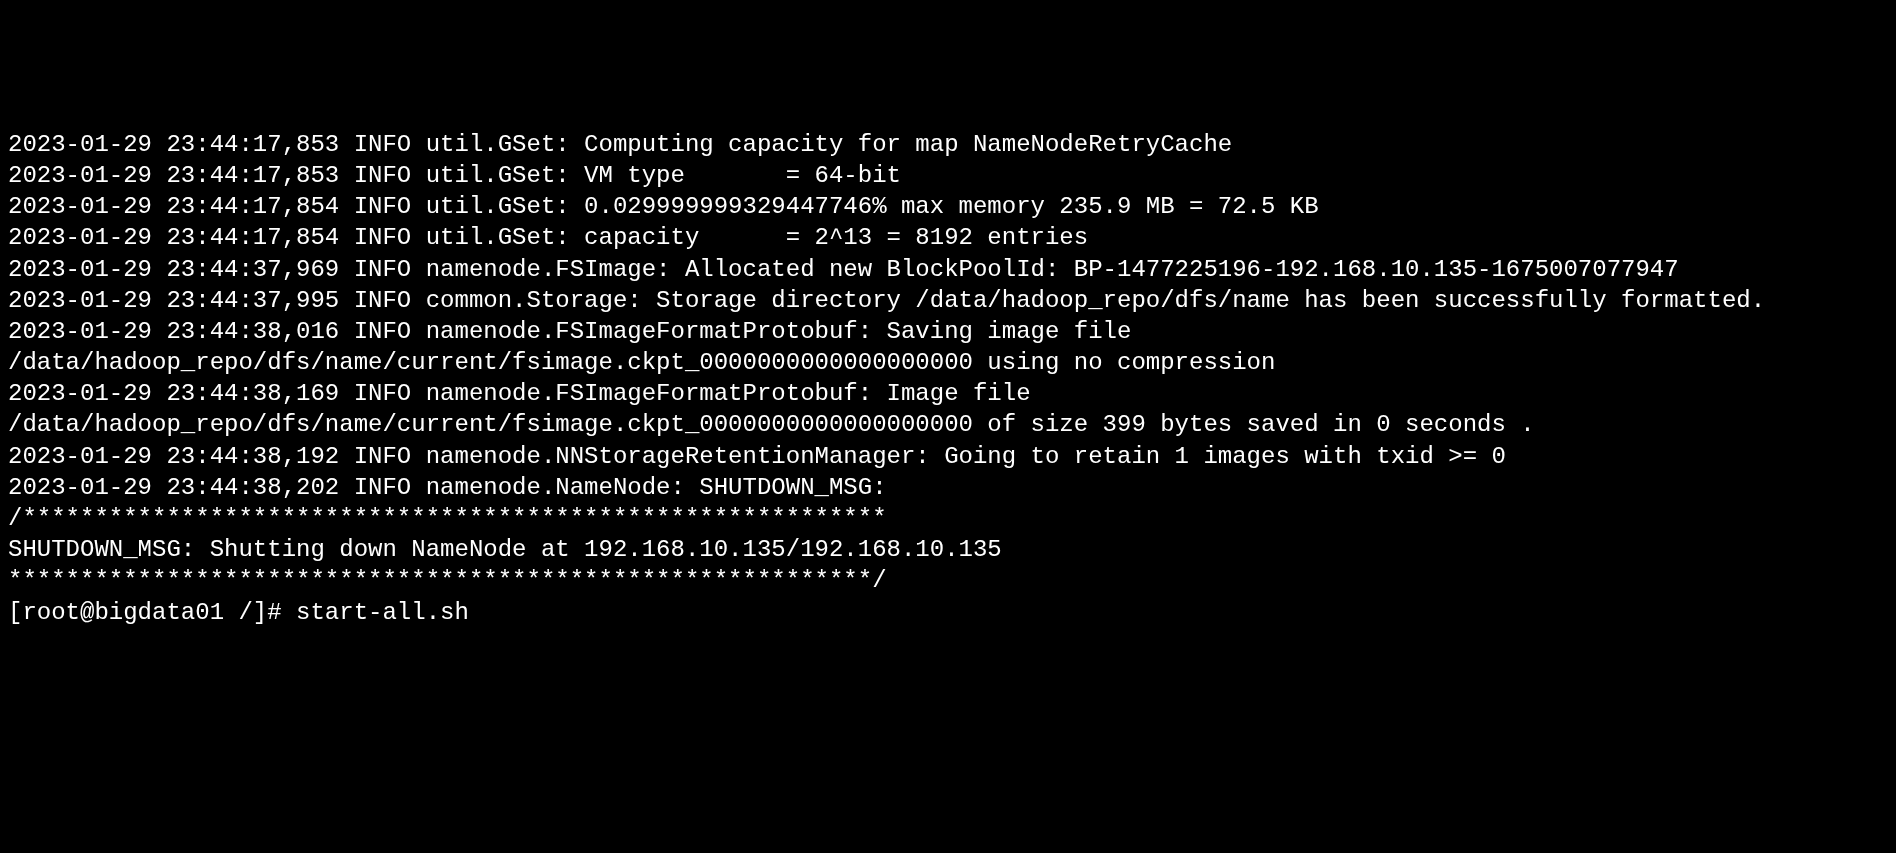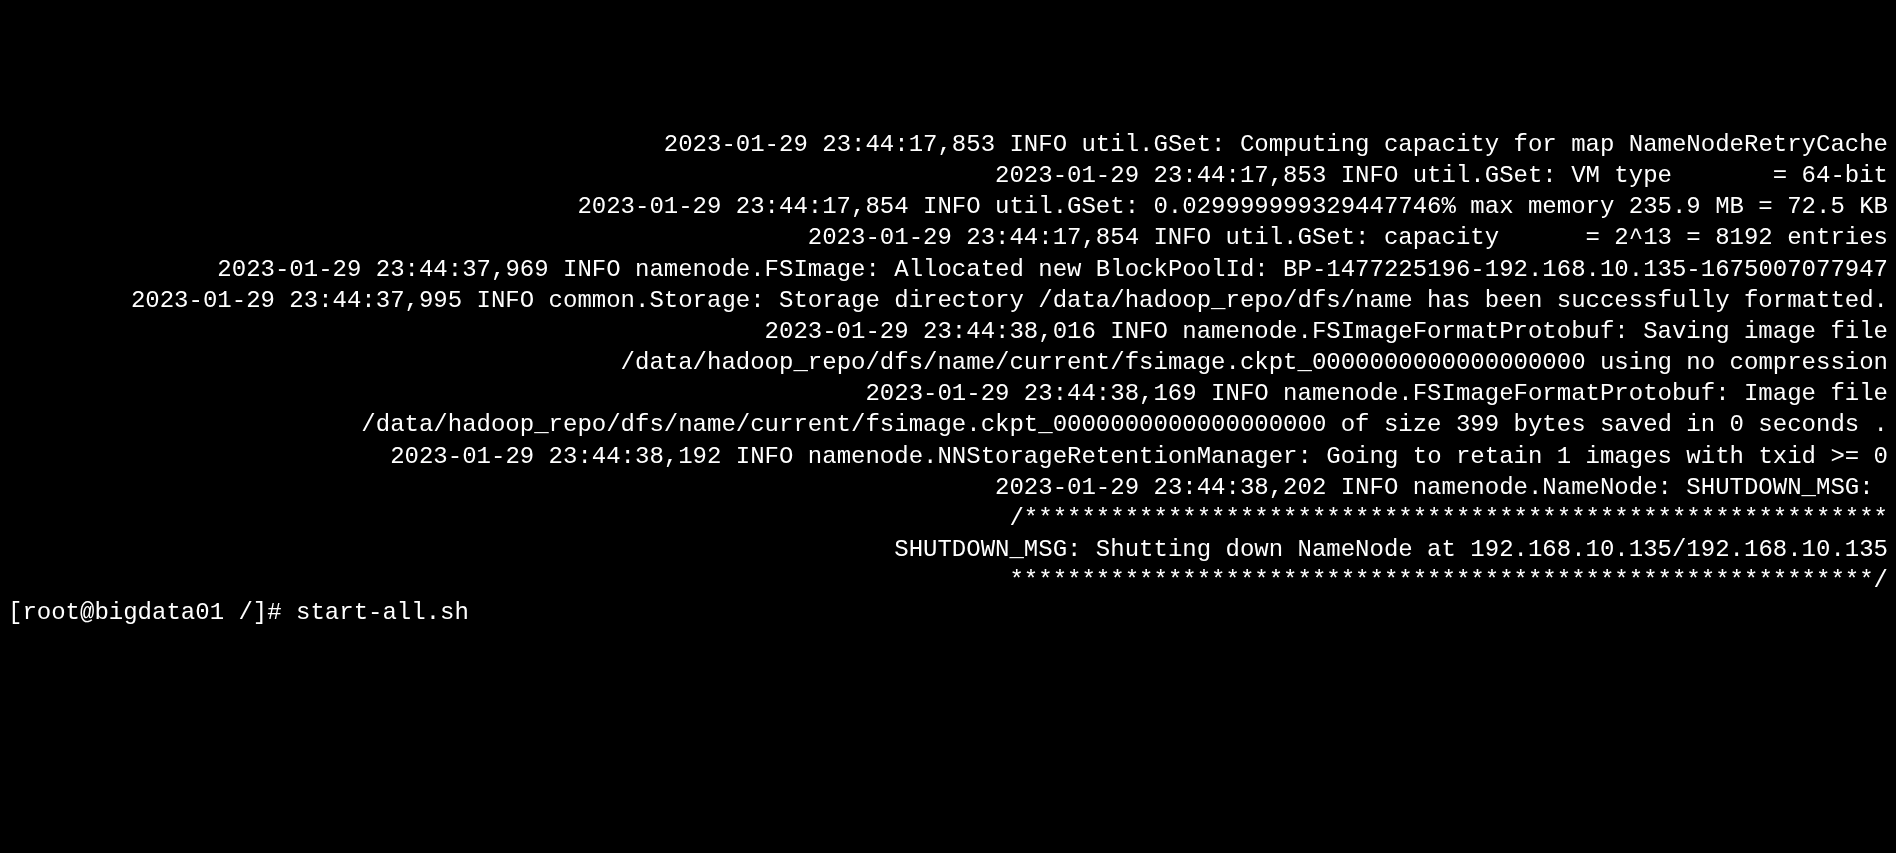--- a/index.html
+++ b/index.html
@@ -15,21 +15,20 @@
       line-height: 1.3;
       padding: 4px 8px;
       white-space: pre-wrap;
       word-wrap: break-word;
       width: 1896px;
       height: 853px;
       overflow: hidden;
     }
     .terminal-line {
       display: block;
-      text-align: right;
     }
     .prompt-line {
       display: inline;
       text-align: center;
     }
   </style>
 </head>
 <body>
 
 

